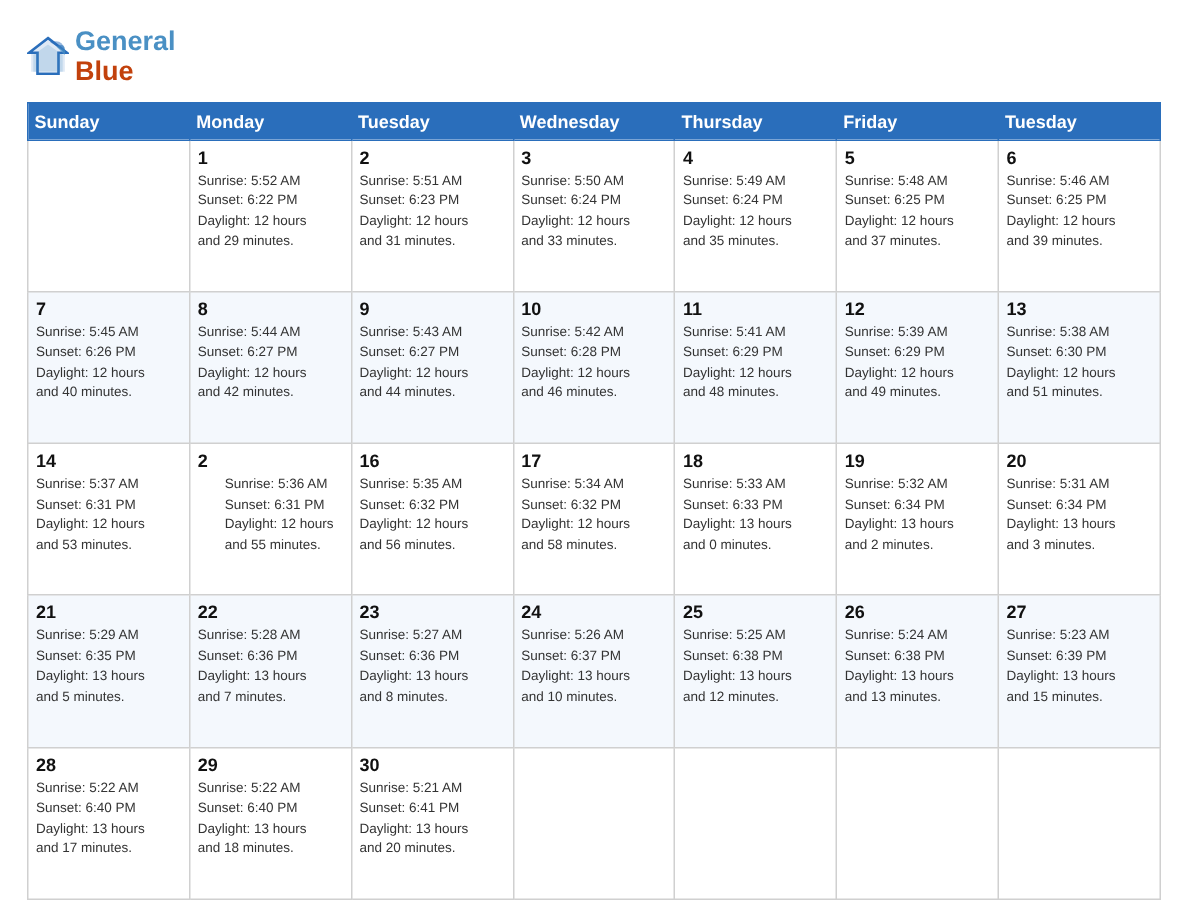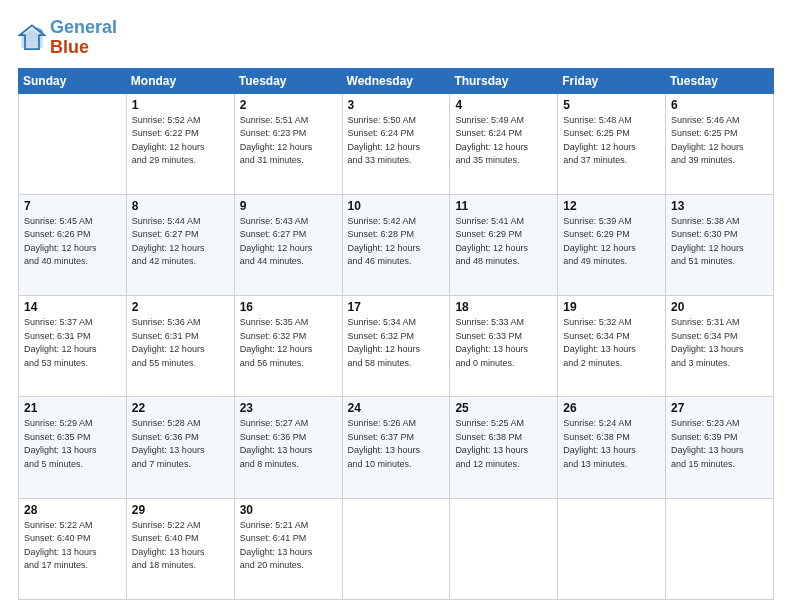--- a/index.html
+++ b/index.html
@@ -240,21 +240,21 @@
         <tr>
           <td>
             <span class="day-num">14</span>
             <div class="cell-detail" style="white-space: pre-line;">Sunrise: 5:37 AM
 Sunset: 6:31 PM
 Daylight: 12 hours
 and 53 minutes.</div>
           </td>
           <td>
             <span class="day-num">2</span>
-            <div class="cell-detail" style="white-space: pre-line;">Sunrise: 5:36 AM
+            <div class="cell-detail" style="white-space: pre-line; margin-left: 18px;">Sunrise: 5:36 AM
 Sunset: 6:31 PM
 Daylight: 12 hours
 and 55 minutes.</div>
           </td>
           <td>
             <span class="day-num">16</span>
             <div class="cell-detail" style="white-space: pre-line;">Sunrise: 5:35 AM
 Sunset: 6:32 PM
 Daylight: 12 hours
 and 56 minutes.</div>

